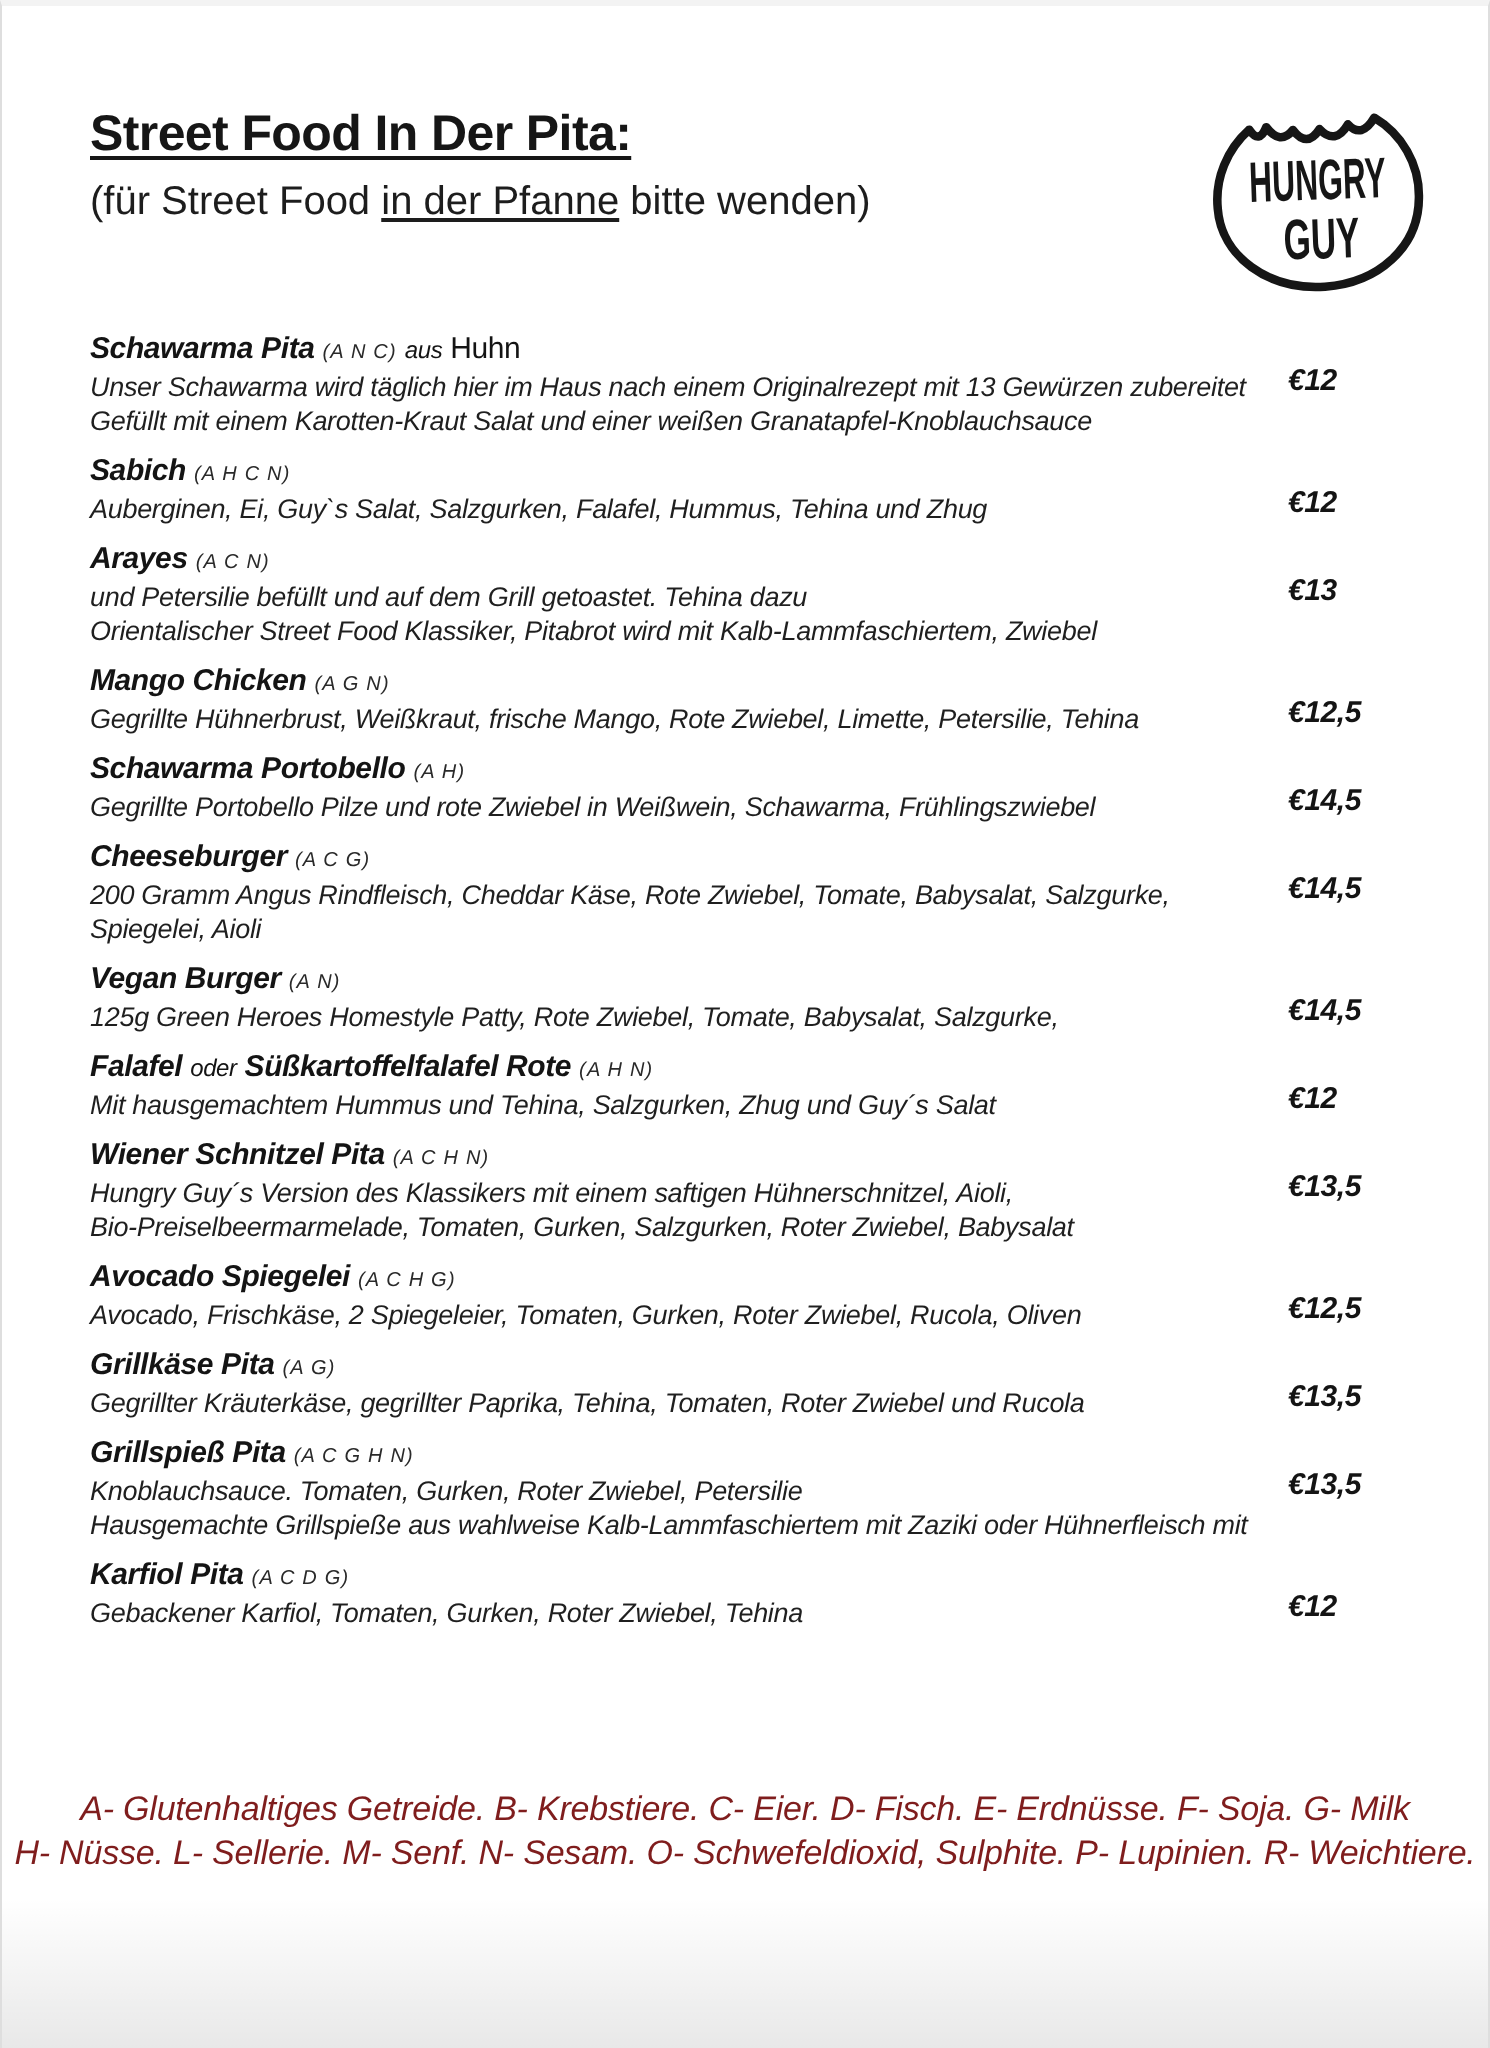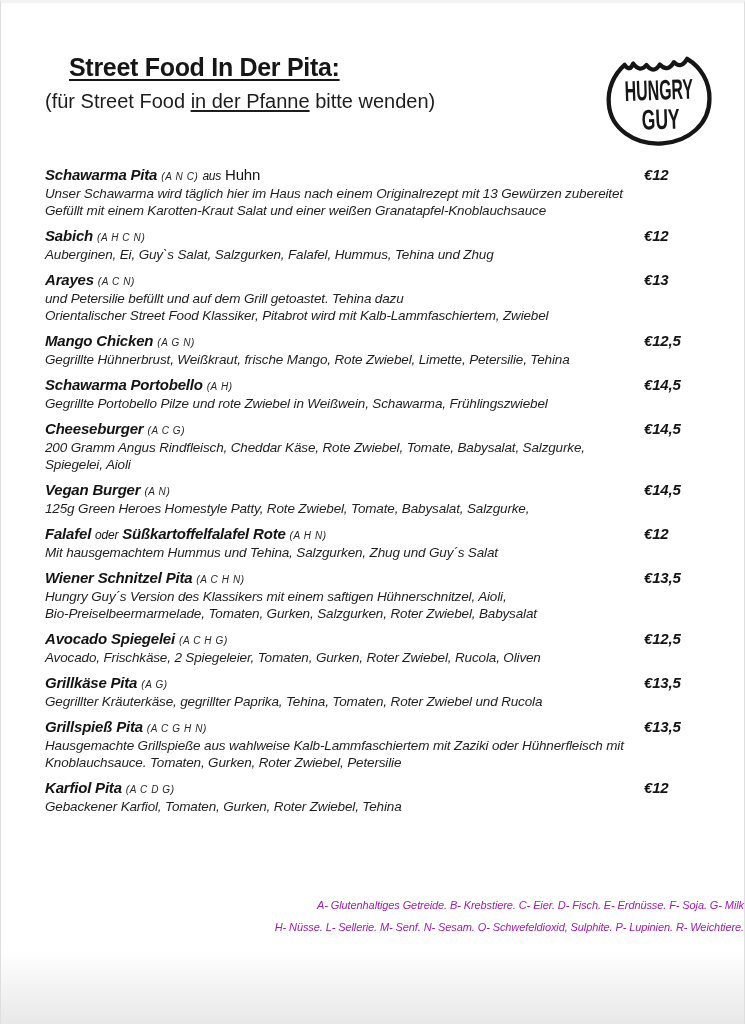--- a/index.html
+++ b/index.html
@@ -22,21 +22,20 @@
     content: "";
     position: absolute; left: 0; right: 0; bottom: 0; height: 75px;
     background: linear-gradient(to bottom, rgba(0,0,0,0) 0%, rgba(0,0,0,0.09) 100%);
     pointer-events: none;
   }
   .header { position: absolute; top: 50px; left: 44px; }
   .title {
     font-size: 25px; font-weight: bold; letter-spacing: -0.3px;
     text-decoration: underline; text-decoration-thickness: 2px; text-underline-offset: 3px;
     color: #161616;
-    margin-left: 24px;
   }
   .subtitle { margin-top: 8px; font-size: 20px; color: #1d1d1d; }
   .subtitle .u { text-decoration: underline; text-underline-offset: 2px; }
 
   .logo { position: absolute; top: 34px; right: 28px; width: 114px; height: 116px; }
 
   .menu { position: absolute; top: 163px; left: 44px; width: 660px; }
   .item { position: relative; margin-bottom: 8px; }
   .title-line {
     font-size: 15px; line-height: 17px;
@@ -45,28 +44,28 @@
   }
   .title-line .alg { font-size: 10px; font-weight: normal; letter-spacing: 0.6px; color: #2a2a2a; }
   .title-line .conj { font-size: 12px; font-weight: normal; }
   .title-line .sfx { font-weight: normal; font-style: normal; margin-top: 44px; }
   .desc {
     font-size: 13.5px; line-height: 17px;
     font-style: italic; letter-spacing: -0.15px;
     white-space: nowrap; color: #1f1f1f;
   }
   .price {
-    position: absolute; top: 0; left: 599px;
+    position: absolute; top: 16px; left: 599px;
     font-size: 15px; font-weight: bold; font-style: italic;
     letter-spacing: -0.2px; color: #141414;
   }
   .footer {
     position: absolute; top: 891px; left: 0; right: 0;
-    text-align: right; font-style: italic;
-    font-size: 11px; line-height: 22px; color: #a21caf;
+    text-align: center; font-style: italic;
+    font-size: 17px; line-height: 22px; color: #7f1d1d;
     letter-spacing: -0.1px;
   }
   span:empty, .desc:empty { display: none; }
 </style>
 </head>
 <body>
 
 <div class="page">
 
   <div class="header">
@@ -177,22 +176,22 @@
         <span class="nm">Grillkäse Pita</span>   <span class="alg">(A G)</span>  
       </div>
       <div class="desc">Gegrillter Kräuterkäse, gegrillter Paprika, Tehina, Tomaten, Roter Zwiebel und Rucola</div>
 
       <div class="price">€13,5</div>
     </div>
       <div class="item">
       <div class="title-line">
         <span class="nm">Grillspieß Pita</span>   <span class="alg">(A C G H N)</span>  
       </div>
+      <div class="desc">Knoblauchsauce. Tomaten, Gurken, Roter Zwiebel, Petersilie</div>
       <div class="desc">Hausgemachte Grillspieße aus wahlweise Kalb-Lammfaschiertem mit Zaziki oder Hühnerfleisch mit</div>
-      <div class="desc">Knoblauchsauce. Tomaten, Gurken, Roter Zwiebel, Petersilie</div>
       <div class="price">€13,5</div>
     </div>
       <div class="item">
       <div class="title-line">
         <span class="nm">Karfiol Pita</span>   <span class="alg">(A C D G)</span>  
       </div>
       <div class="desc">Gebackener Karfiol, Tomaten, Gurken, Roter Zwiebel, Tehina</div>
 
       <div class="price">€12</div>
     </div>

